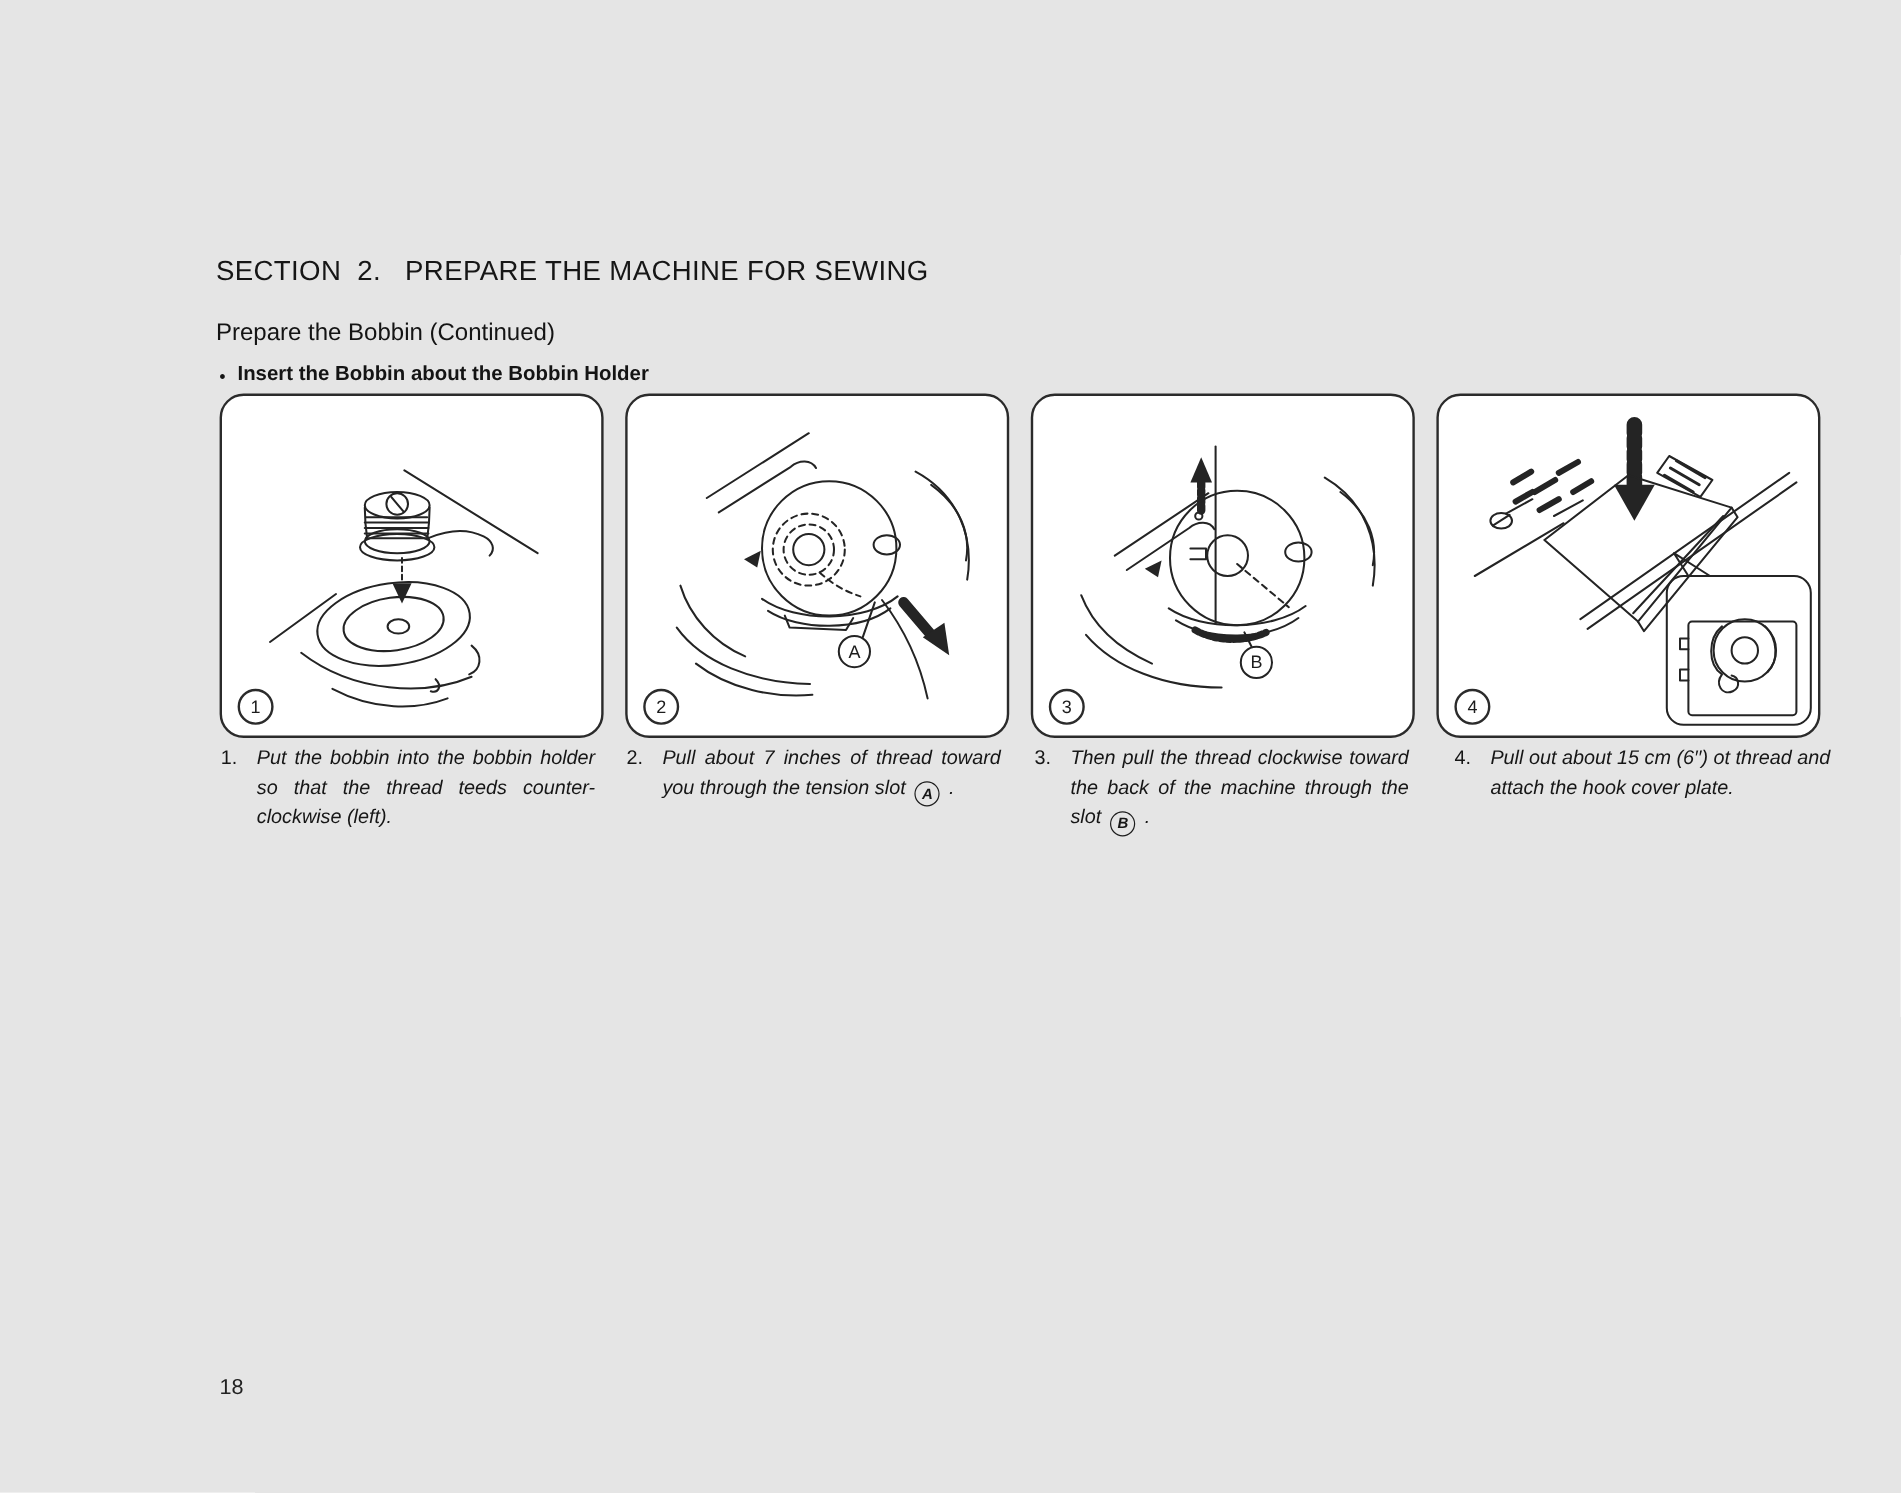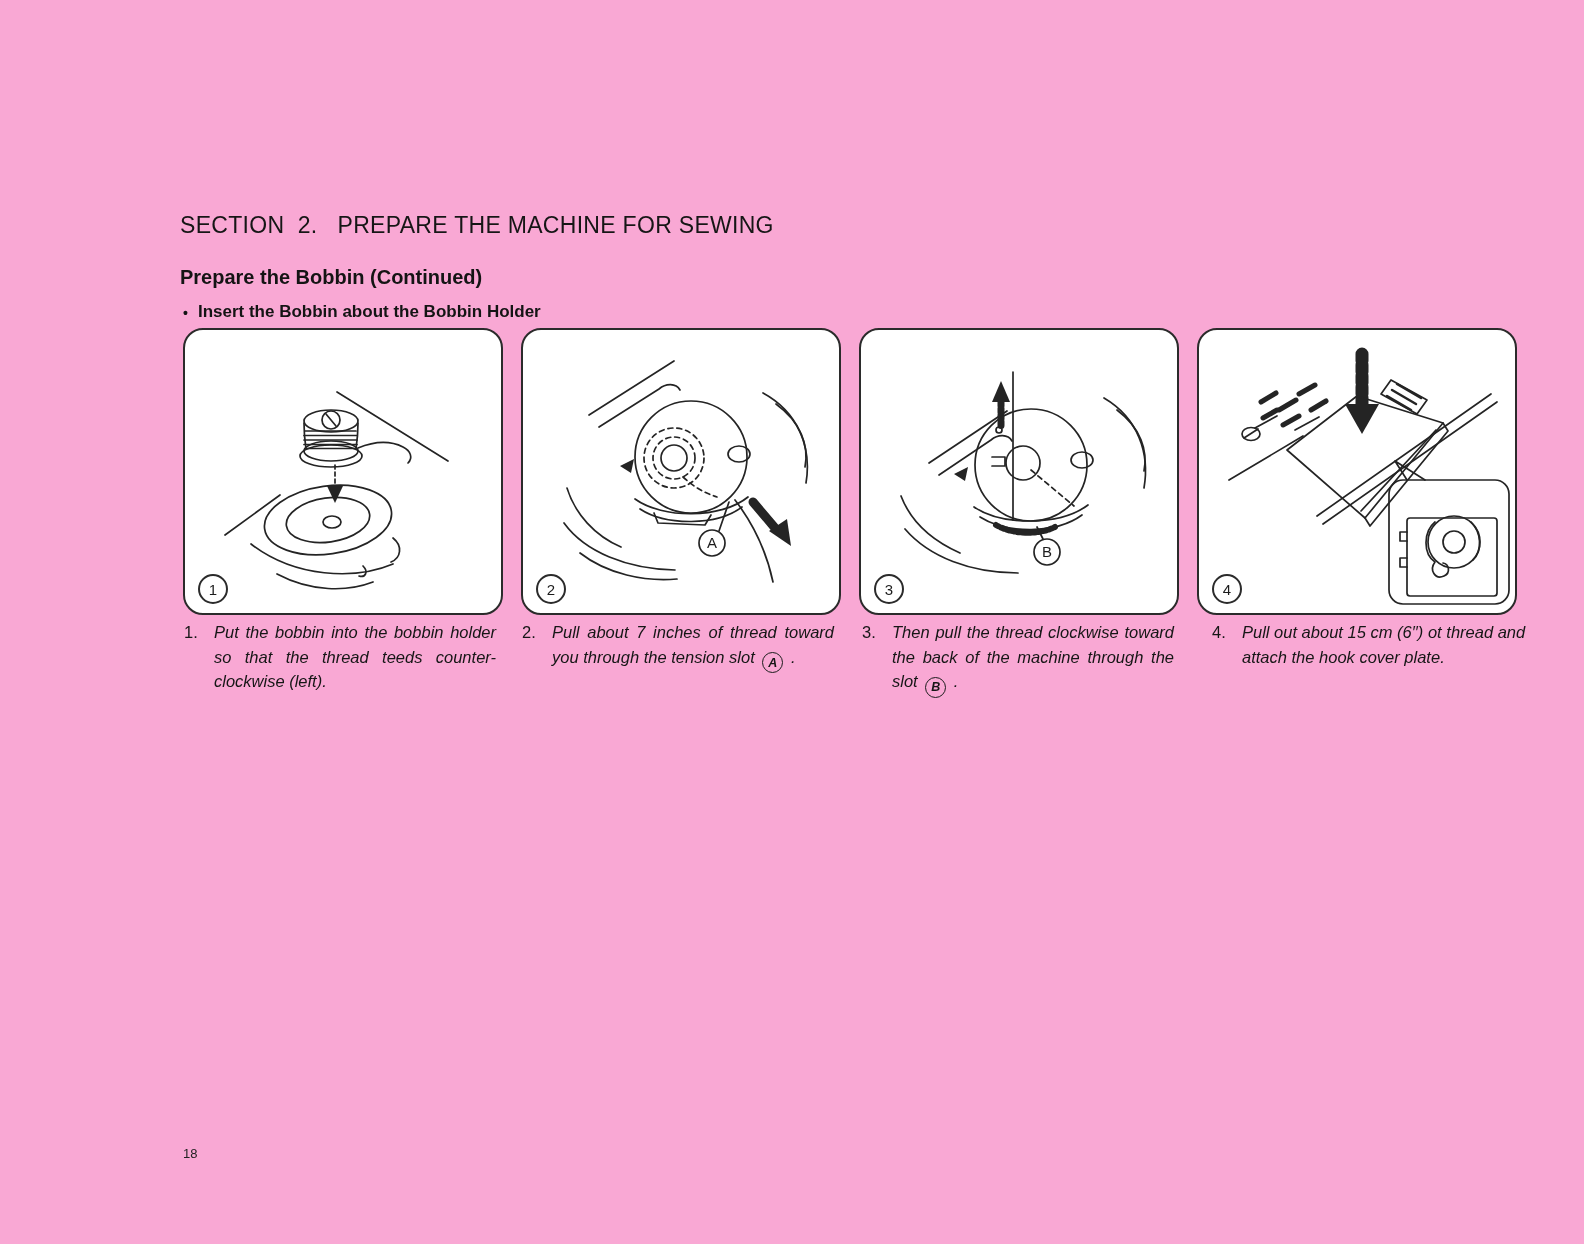--- a/index.html
+++ b/index.html
@@ -1,26 +1,26 @@
 <!DOCTYPE html>
 <html><head>
 <meta charset="utf-8">
 <style>
   html,body { margin:0; padding:0; background:#ffffff; }
   .page {
-    position:relative; width:1584px; height:1244px; background:#f9a8d4;
+    position:relative; width:1584px; height:1244px; background:#e5e5e5;
     font-family:"Liberation Sans", sans-serif; color:#1c1c1c; overflow:hidden;
   }
   .section-title {
     position:absolute; left:180px; top:212px;
     font-size:23px; font-weight:400; letter-spacing:0.3px; white-space:pre; color:#161616;
   }
   .subtitle {
     position:absolute; left:180px; top:266px;
-    font-size:20px; font-weight:bold; color:#141414;
+    font-size:20px; font-weight:normal; color:#141414;
   }
   .bullet-heading {
     position:absolute; left:183px; top:302px;
     font-size:17px; font-weight:bold; color:#141414;
     display:flex; align-items:center; gap:10px;
   }
   .bullet-dot { font-size:14px; line-height:1; transform:translateY(1px); }
   .panel {
     position:absolute; top:328px; height:283px; width:316px;
     border:2px solid #2b2b2b; border-radius:20px; background:#fff;
@@ -37,21 +37,21 @@
     font-size:16.5px; line-height:24.5px; color:#161616;
   }
   .cap-num { width:30px; flex:none; }
   .cap-text { flex:1;font-style:italic; }
   .just { text-align:justify; }
   .circled {
     display:inline-flex; align-items:center; justify-content:center;
     width:19px; height:19px; border:1.6px solid #1c1c1c; border-radius:50%;
     font-size:12.5px; font-weight:bold; vertical-align:-4px; margin:0 3px;
   }
-  .page-num { position:absolute; left:183px; top:1146px; font-size:13px; color:#222; }
+  .page-num { position:absolute; left:183px; top:1146px; font-size:18px; color:#222; }
   .ln { stroke:#242424; stroke-width:1.7; fill:none; stroke-linecap:round; stroke-linejoin:round; }
   .fillb { fill:#242424; stroke:none; }
   .svgtxt { font-family:"Liberation Sans", sans-serif; font-size:15px; fill:#1c1c1c; }
 </style>
 </head>
 <body>
 
 <div class="page">
 
   <div class="section-title">SECTION  2.   PREPARE THE MACHINE FOR SEWING</div>

